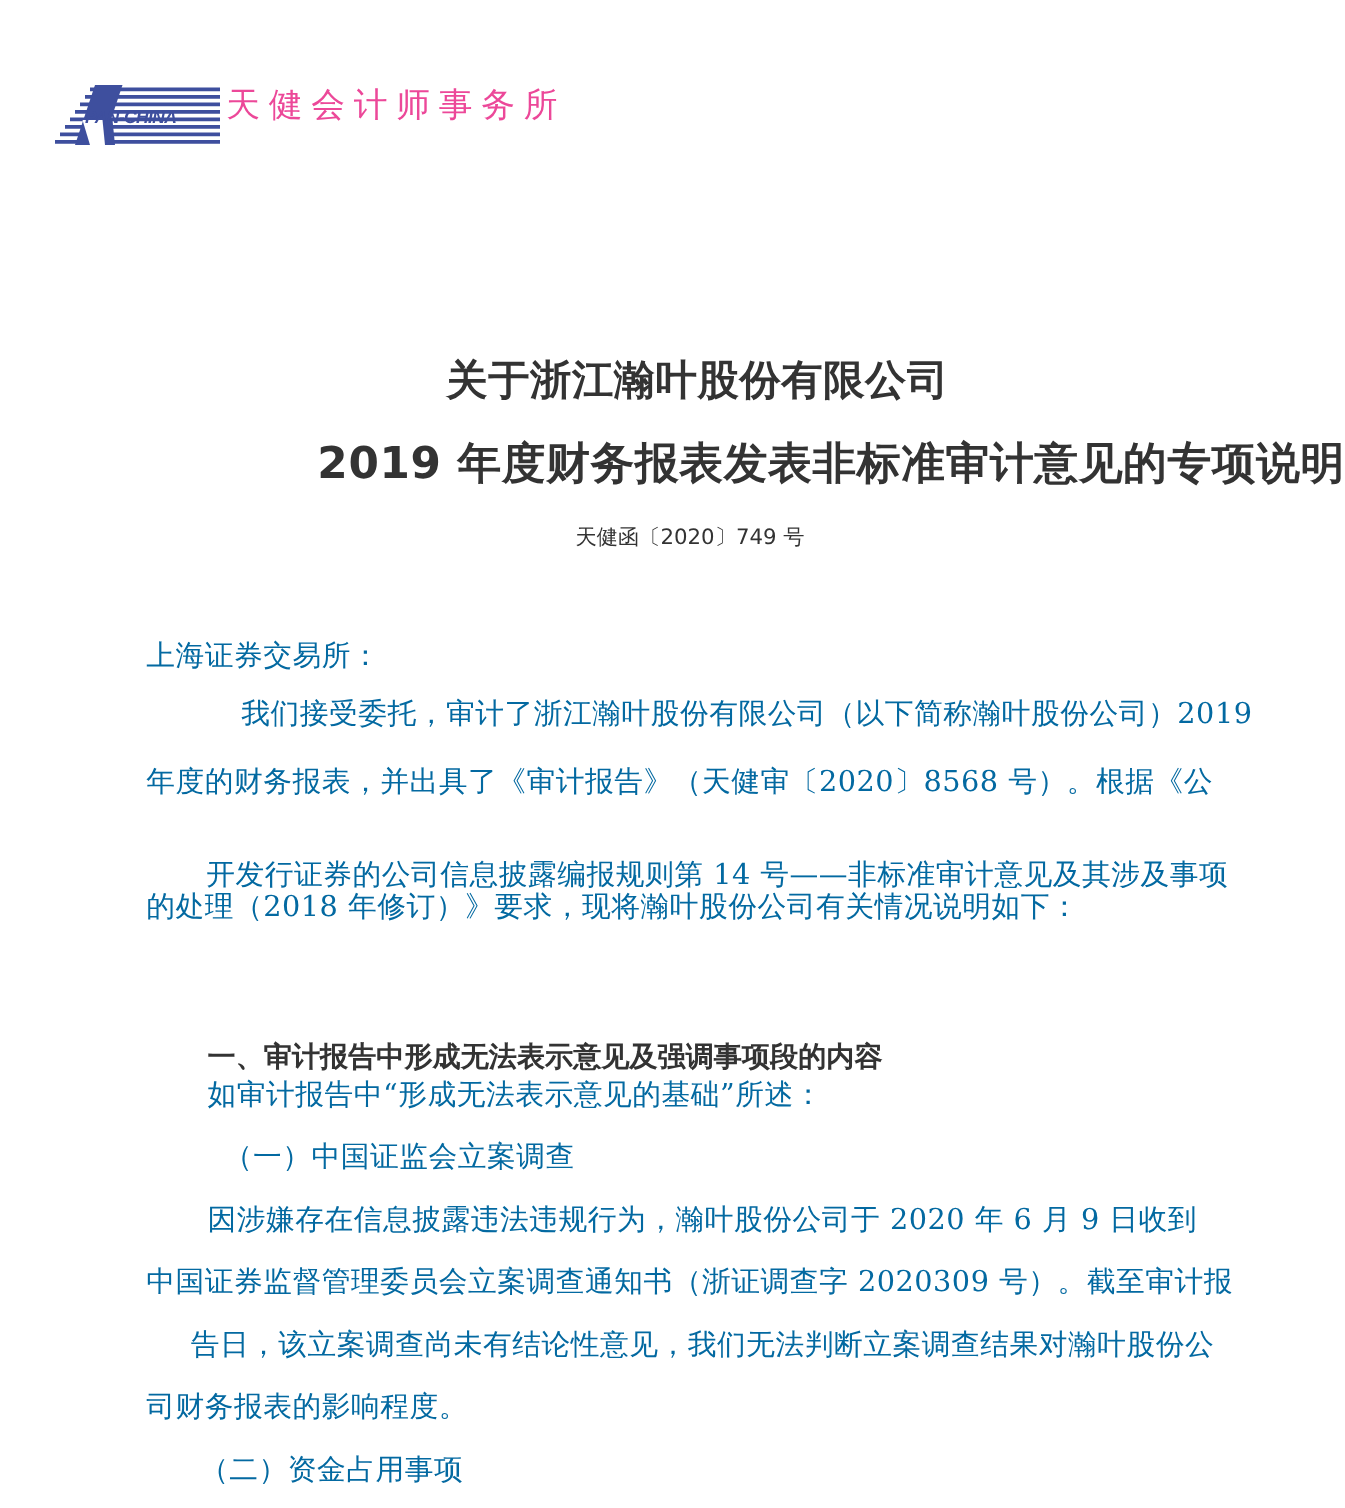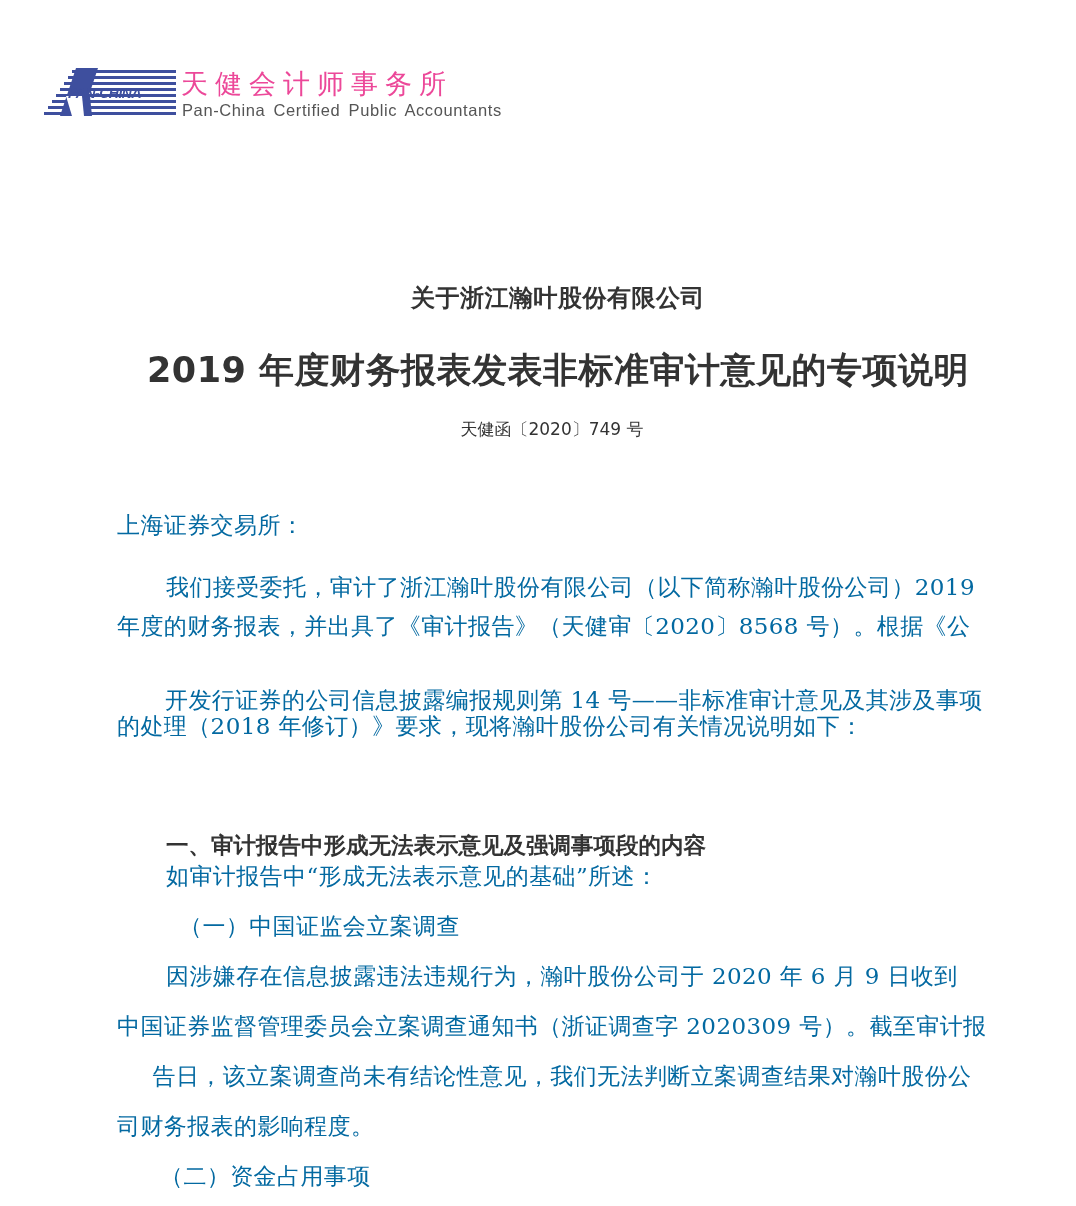--- a/index.html
+++ b/index.html
@@ -18,22 +18,22 @@
     font-size: 27px; color: #ec4899; letter-spacing: 7px; white-space: nowrap;
   }
   .firm-en {
     position: absolute; left: 156px; top: 49px; font-family: "Liberation Sans", sans-serif;
     font-size: 16.5px; color: #555; letter-spacing: 0.6px; white-space: nowrap; word-spacing: 3px;
   }
   .title {
     position: absolute; left: 0; width: 1076px; text-align: center;
     font-family: "DejaVu Sans", sans-serif; font-weight: bold; color: #333; white-space: nowrap;
   }
-  .title.l1 { top: 282px; font-size: 24px; letter-spacing: 0.5px; padding-left: 40px; box-sizing: border-box; }
-  .title.l2 { top: 347px; font-size: 35px; letter-spacing: 0.5px; padding-left: 40px; box-sizing: border-box; }
+  .title.l1 { top: 282px; font-size: 33px; letter-spacing: 0.5px; padding-left: 40px; box-sizing: border-box; }
+  .title.l2 { top: 347px; font-size: 35px; letter-spacing: 0.5px; padding-left: 40px; box-sizing: border-box; text-align: right; }
   .ref {
     position: absolute; left: 0; width: 1076px; text-align: center; top: 418px;
     font-family: "DejaVu Sans", sans-serif; font-size: 17px; color: #333; padding-left: 28px; box-sizing: border-box;
   }
   .line {
     position: absolute; left: 117px; width: 890px; font-size: 23px; line-height: 30px;
     white-space: nowrap; color: #0369a1; letter-spacing: 0.4px;
     font-family: "DejaVu Serif", "Liberation Serif", serif;
   }
   .indent { left: 166px; }
@@ -58,30 +58,29 @@
         <rect x="22" y="54" width="128" height="3"></rect>
         <rect x="18" y="60" width="132" height="3"></rect>
         <polygon points="50,16 72,16 56,64 34,64"></polygon>
         <polygon points="40,44 60,44 62,64 46,64" fill="#ffffff"></polygon>
         <polygon points="56,44 64,44 66,64 58,64" fill="#3e4f9e"></polygon>
       </g>
     </svg>
     <span class="logo-brand">PAN-CHINA</span>
   </div>
   <div class="firm-cn">天健会计师事务所</div>
-  <div class="firm-en">Pan-China  Certified  Public  Accountants</div>
 </div>
 
 <div class="title l1">关于浙江瀚叶股份有限公司</div>
 <div class="title l2">2019 年度财务报表发表非标准审计意见的专项说明</div>
 <div class="ref">天健函〔2020〕749 号</div>
 
 <div class="line" style="top:510px;">上海证券交易所：</div>
 
-<div class="line indent" style="top:572px; width:836px;">我们接受委托，审计了浙江瀚叶股份有限公司（以下简称瀚叶股份公司）2019</div>
+<div class="line indent" style="top:556px; width:836px;text-align:right;">我们接受委托，审计了浙江瀚叶股份有限公司（以下简称瀚叶股份公司）2019</div>
 <div class="line" style="top:611px;">年度的财务报表，并出具了《审计报告》（天健审〔2020〕8568 号）。根据《公</div>
 <div class="line" style="top:685px;margin-left:48px;">开发行证券的公司信息披露编报规则第 14 号——非标准审计意见及其涉及事项</div>
 <div class="line" style="top:711px;">的处理（2018 年修订）》要求，现将瀚叶股份公司有关情况说明如下：</div>
 
 <div class="heading" style="top:810px;">一、审计报告中形成无法表示意见及强调事项段的内容</div>
 
 <div class="line indent" style="top:861px;">如审计报告中“形成无法表示意见的基础”所述：</div>
 <div class="line" style="top:911px; left:160px;margin-left:19px;">（一）中国证监会立案调查</div>
 
 <div class="line indent" style="top:961px;">因涉嫌存在信息披露违法违规行为，瀚叶股份公司于 2020 年 6 月 9 日收到</div>

